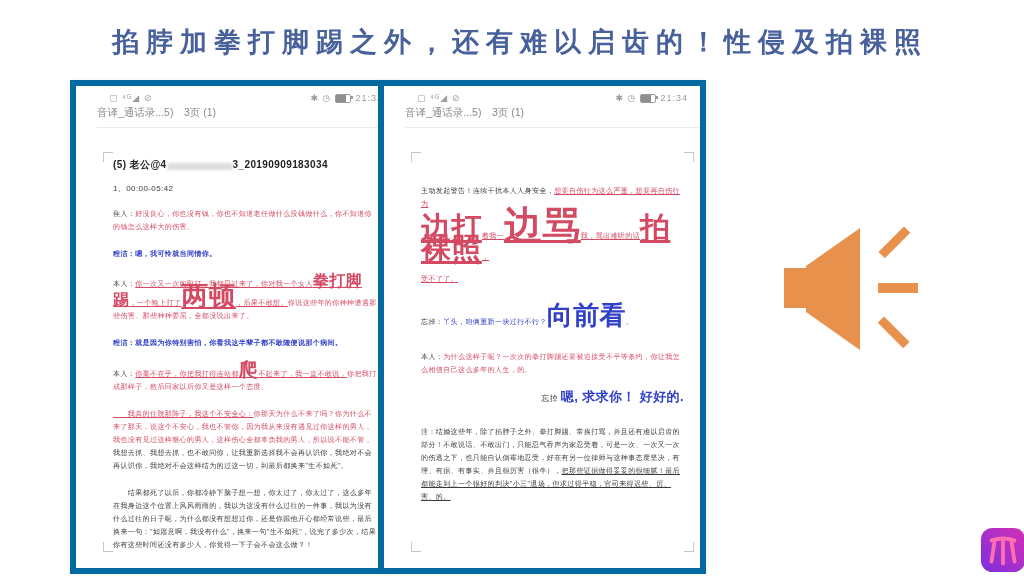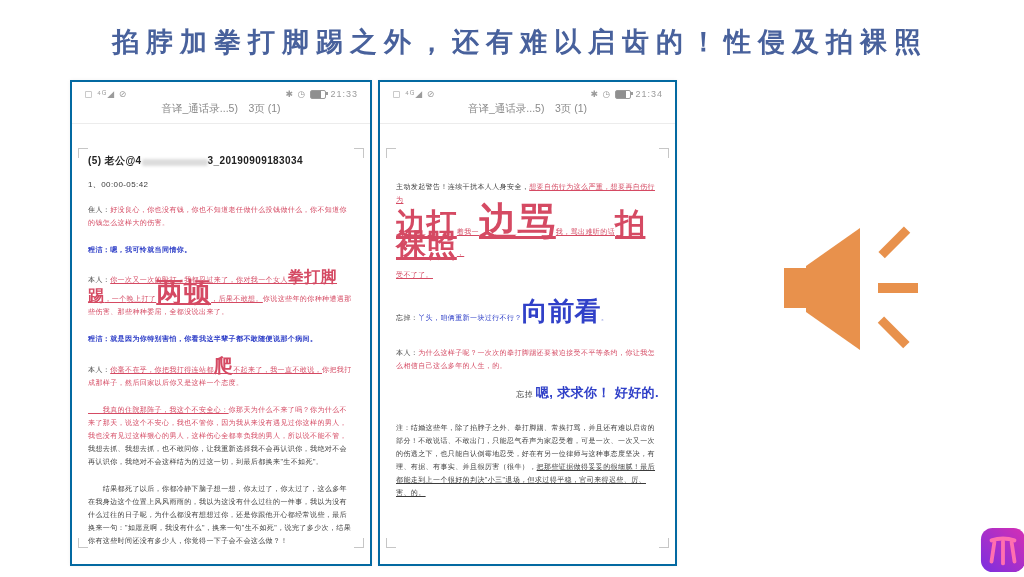--- a/index.html
+++ b/index.html
@@ -5,30 +5,30 @@
   html,body{margin:0;padding:0;background:#fff;}
   #stage{position:relative;width:1024px;height:577px;background:#fff;overflow:hidden;
          font-family:"Liberation Sans","DejaVu Sans",sans-serif;margin-left:8px;}
 
   
   .slide-title{position:absolute;top:24px;left:0;width:1024px;text-align:center;
     font-size:27px;font-weight:700;letter-spacing:7px;color:#48619c;}
 
   
   .phone{position:absolute;top:80px;width:298px;height:482px;background:#fff;
-    border:2px solid #0369a1;box-shadow:0 0 4px rgba(0,0,0,.05);overflow:hidden;}
+    border:6px solid #0369a1;box-shadow:0 0 4px rgba(0,0,0,.05);overflow:hidden;padding-left:21px;}
   .phone.left{left:62px;}
   .phone.right{left:370px;width:295px;}
   .statusbar{display:flex;justify-content:space-between;align-items:center;
     padding:7px 12px 0 12px;color:#9b9b9b;font-size:9px;letter-spacing:1px;filter:blur(.4px);}
   .sb-group{display:flex;align-items:center;gap:4px;}
   .battery{display:inline-block;width:14px;height:7px;border:1px solid #9b9b9b;border-radius:2px;
     position:relative;background:linear-gradient(to right,#8f8f8f 70%,#fff 70%);}
   .battery:after{content:"";position:absolute;right:-3px;top:1px;width:2px;height:3px;background:#9b9b9b;}
-  .docheader{text-align:center;color:#8a8a8a;font-size:10.5px;padding:3px 0 7px 0;
+  .docheader{text-align:left;color:#8a8a8a;font-size:10.5px;padding:3px 0 7px 0;
     border-bottom:1px solid #ececec;filter:blur(.4px);}
   .docarea{position:relative;padding:14px 16px 0 16px;height:420px;overflow:hidden;}
   .corner{position:absolute;width:9px;height:9px;border:0 solid #c6c6c6;}
   .corner.tl{left:6px;top:24px;border-left-width:1px;border-top-width:1px;}
   .corner.tr{right:6px;top:24px;border-right-width:1px;border-top-width:1px;}
   .corner.bl{left:6px;bottom:10px;border-left-width:1px;border-bottom-width:1px;}
   .corner.br{right:6px;bottom:10px;border-right-width:1px;border-bottom-width:1px;}
 
   
   .doc{filter:blur(.55px);}

